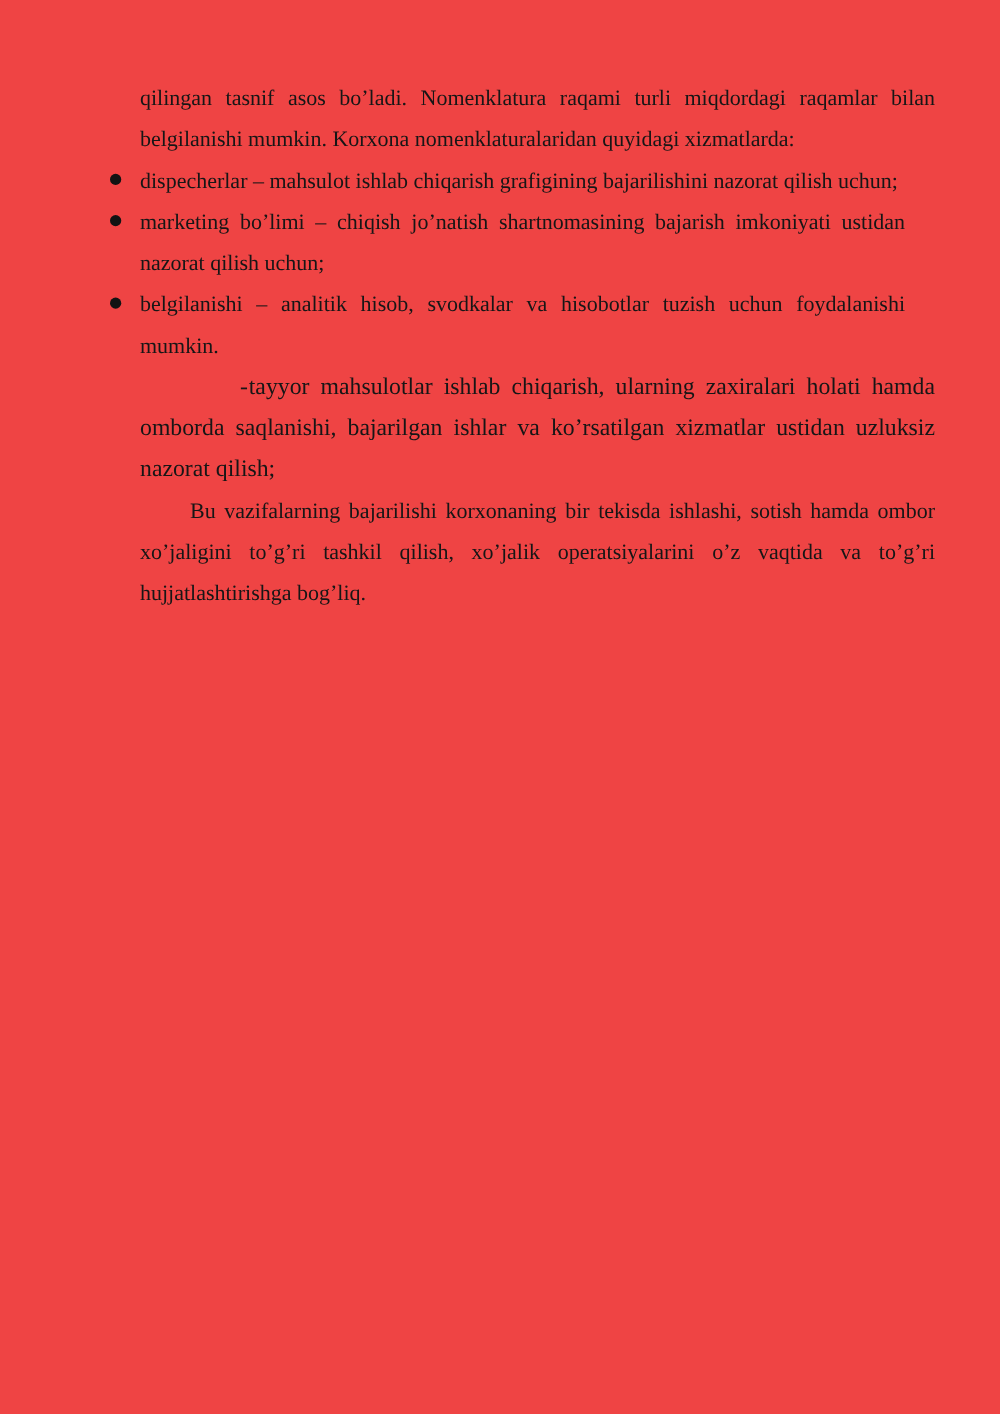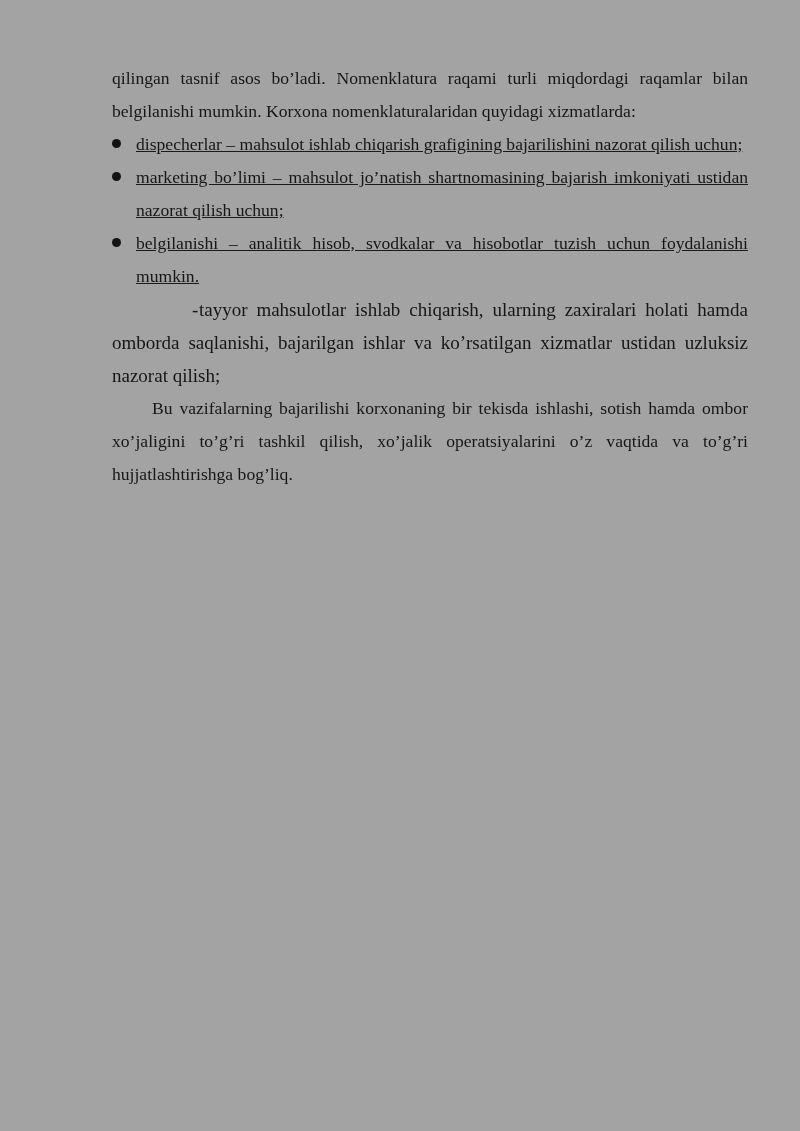--- a/index.html
+++ b/index.html
@@ -16,21 +16,21 @@
     font-family: "Liberation Serif", "DejaVu Serif", serif;
     color: #1a1a1a;
   }
 
   #page {
     position: absolute;
     left: 0;
     top: 0;
     width: 800px;
     height: 1131px;
-    background: #a3a3a3;
+    background: #ef4444;
   }
 
   #text-body {
     position: absolute;
     left: 112px;
     top: 62px;
     width: 636px;
   }
 
   .para {
@@ -58,23 +58,21 @@
     padding-left: 0;
     font-size: 17.6px;
     line-height: 33px;
     text-align: justify;
     text-justify: inter-word;
     color: #161616;
   }
 
   .bullet-wrap {
     position: relative;
-    margin-left: 24px;
     width: 612px;
-    text-decoration: underline;
   }
 
   .bullet-glyph {
     position: absolute;
     left: -24px;
     top: 11px;
     width: 9px;
     height: 9px;
     border-radius: 50%;
     background: #131313;
@@ -105,21 +103,21 @@
     <p class="para plain">qilingan tasnif asos bo’ladi. Nomenklatura raqami turli miqdordagi raqamlar bilan belgilanishi mumkin. Korxona nomenklaturalaridan quyidagi xizmatlarda:</p>
 
     <div class="bullet-wrap">
       <span class="bullet-glyph"></span>
       <p class="bullet-item">dispecherlar – mahsulot ishlab chiqarish grafigining bajarilishini nazorat qilish uchun;</p>
     </div>
 
 
     <div class="bullet-wrap">
       <span class="bullet-glyph"></span>
-      <p class="bullet-item">marketing bo’limi – mahsulot jo’natish shartnomasining bajarish imkoniyati ustidan nazorat qilish uchun;</p>
+      <p class="bullet-item">marketing bo’limi – chiqish jo’natish shartnomasining bajarish imkoniyati ustidan nazorat qilish uchun;</p>
     </div>
 
     <div class="bullet-wrap">
       <span class="bullet-glyph"></span>
       <p class="bullet-item">belgilanishi – analitik hisob, svodkalar va hisobotlar tuzish uchun foydalanishi mumkin.</p>
     </div>
 
 
     <p class="dash-para"><span class="dash-mark">-</span><span>tayyor mahsulotlar ishlab chiqarish, ularning zaxiralari holati hamda omborda saqlanishi, bajarilgan ishlar va ko’rsatilgan xizmatlar ustidan uzluksiz nazorat qilish;</span></p>
 

